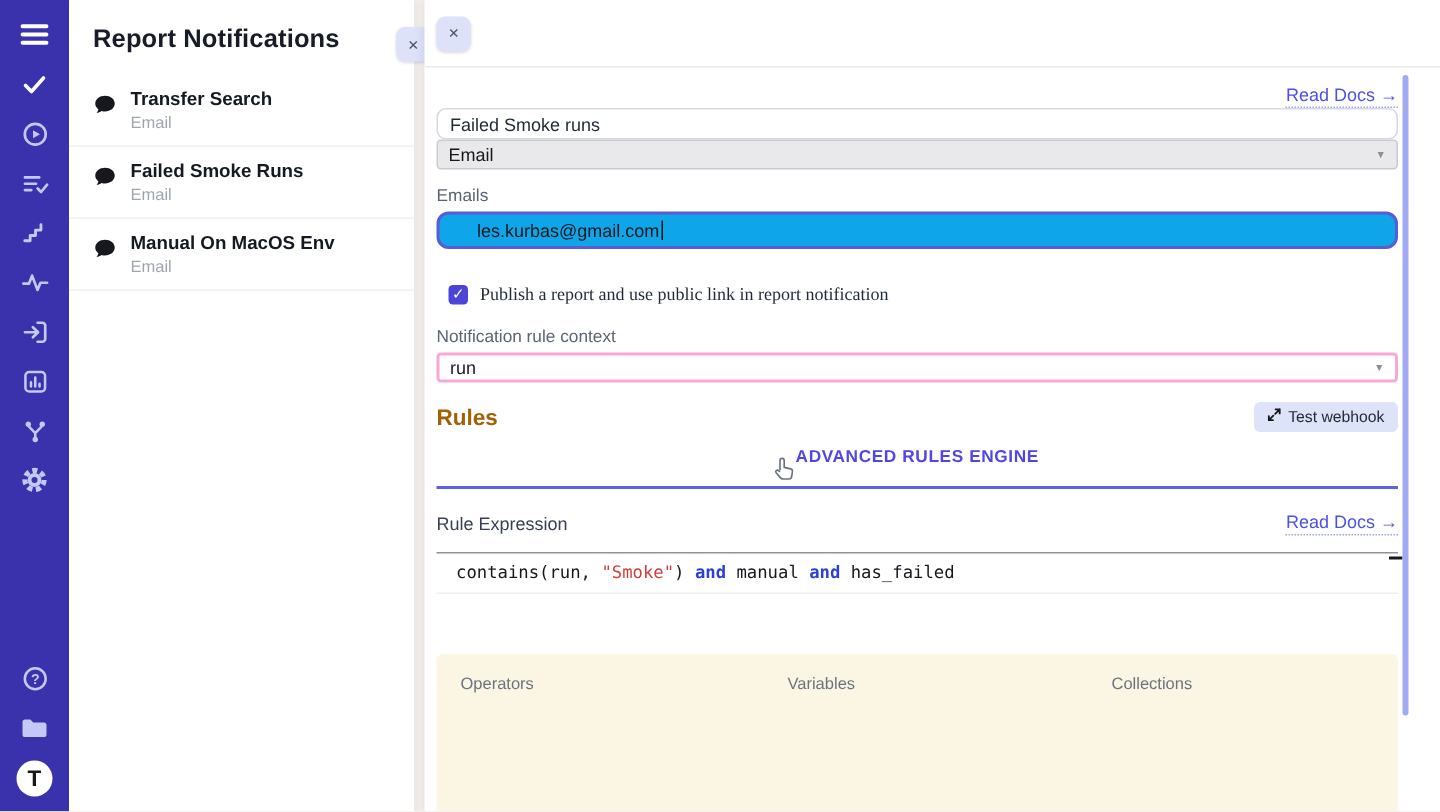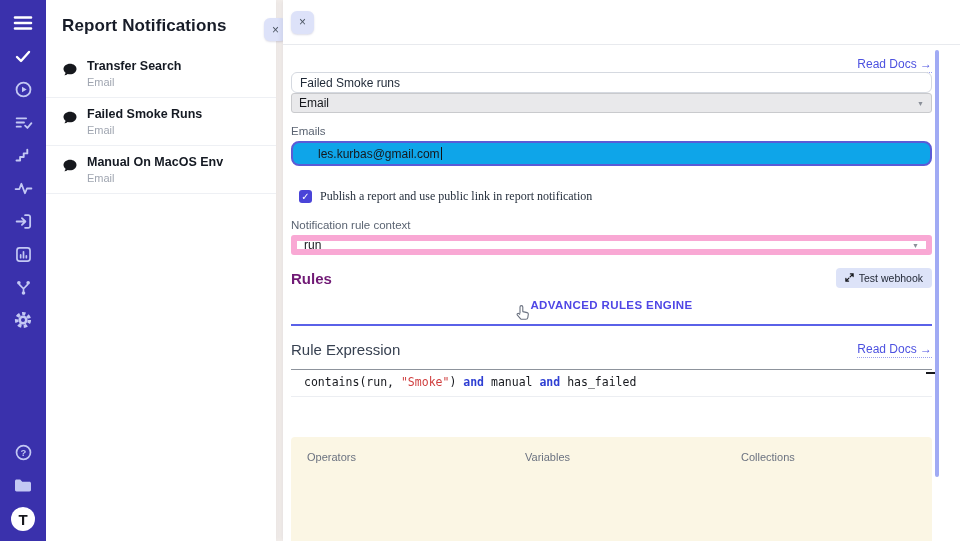--- a/index.html
+++ b/index.html
@@ -37,39 +37,39 @@
   .mp-title { margin:0; font-size:18px; font-weight:bold; color:#1b2130; }
   .mp-content { padding:4px 28px 0 8px; }
 
   .docs-row { text-align:right; margin:5px 0 0; }
   .docs-link { font-size:12px; color:#4c51e0; text-decoration:none; border-bottom:1px dotted #9aa0f0; padding-bottom:1px; cursor:pointer; }
 
   .field-label { font-size:11.5px; color:#5b6472; margin:9px 0 4px; }
   .text-input { width:100%; height:21px; border:1px solid #d5d9e0; border-radius:6px; font-size:12px; color:#1f2937; padding:0 8px; font-family:"Liberation Sans", sans-serif; background:#fff; }
   .fake-select { width:100%; height:20px; display:flex; align-items:center; justify-content:space-between; font-size:12px; color:#16181d; padding:0 7px; cursor:pointer; }
   .sel-gray { background:#e9e9eb; border:1px solid #c9cacd; border-radius:3px; }
-  .sel-white { background:#ffffff; border:6px solid #f9a8d4; border-radius:3px; }
+  .sel-white { background:#ffffff; border:2px solid #f9a8d4; border-radius:3px; }
   .sel-arrow { font-size:7px; color:#8a8f98; }
   .fake-input { width:100%; height:25px; border:2px solid #5b5bd6; border-radius:8px; display:flex; align-items:center; padding:0 25px; font-size:12px; color:#16181d; background:#0ea5e9; cursor:text; }
   .caret { display:inline-block; width:1px; height:13px; background:#111; margin-left:1px; }
   .hint { font-size:9.5px; color:#a7aeb9; margin:4px 0 0; }
 
   .checkbox-row { margin:23px 0 0 8px; display:flex; align-items:center; gap:8px; cursor:pointer; }
   .checkbox { width:13px; height:13px; background:#4a44d8; border-radius:3px; color:#fff; font-size:10px; line-height:13px; text-align:center; flex-shrink:0; }
   .checkbox-label { font-size:12px; color:#1f2937;font-family:Liberation Serif, serif; }
 
   .rules-row { display:flex; align-items:center; justify-content:space-between; margin-top:13px; }
-  .rules-heading { margin:0; font-size:15px; font-weight:bold; color:#701a75; }
+  .rules-heading { margin:0; font-size:15px; font-weight:bold; color:#a16207; }
   .webhook-btn { display:flex; align-items:center; gap:5px; background:#dde3f8; border:none; border-radius:4px; padding:4px 9px; font-size:10.5px; color:#242a38; cursor:pointer; font-family:"Liberation Sans", sans-serif; }
 
   .tabs-row { margin-top:7px; border-bottom:2px solid #5a61e8; text-align:center; padding-bottom:11px; position:relative; }
   .tab-label { font-size:11.5px; font-weight:bold; letter-spacing:.4px; color:#4f46e5; cursor:pointer; }
 
   .expr-row { display:flex; align-items:center; justify-content:space-between; margin-top:15px; }
-  .expr-label { font-size:15px; color:#374151; }
+  .expr-label { font-size:12px; color:#374151; }
 
   .code-editor { margin-top:11px; border-top:1px solid #8d939c; border-bottom:1px solid #eceef2; padding:5px 0 7px 13px; position:relative; }
   .code-line { font-family:"DejaVu Sans Mono", monospace; font-size:11.5px; color:#16181d; white-space:pre; }
   .tok-string { color:#d04040; }
   .tok-keyword { color:#2f3fd3; font-weight:bold; }
   .resize-dash { position:absolute; right:-3px; top:2px; width:9px; height:2px; background:#16181d; }
 
   .help-box { margin-top:40px; background:#fbf6e4; border-radius:4px; padding:12px 16px 20px; display:flex; gap:20px; min-height:130px; }
   .help-col { font-size:11px; color:#374151; line-height:16.5px; }
   .help-col-0 { width:198px; } .help-col-1 { width:196px; } .help-col-2 { flex:1; }

